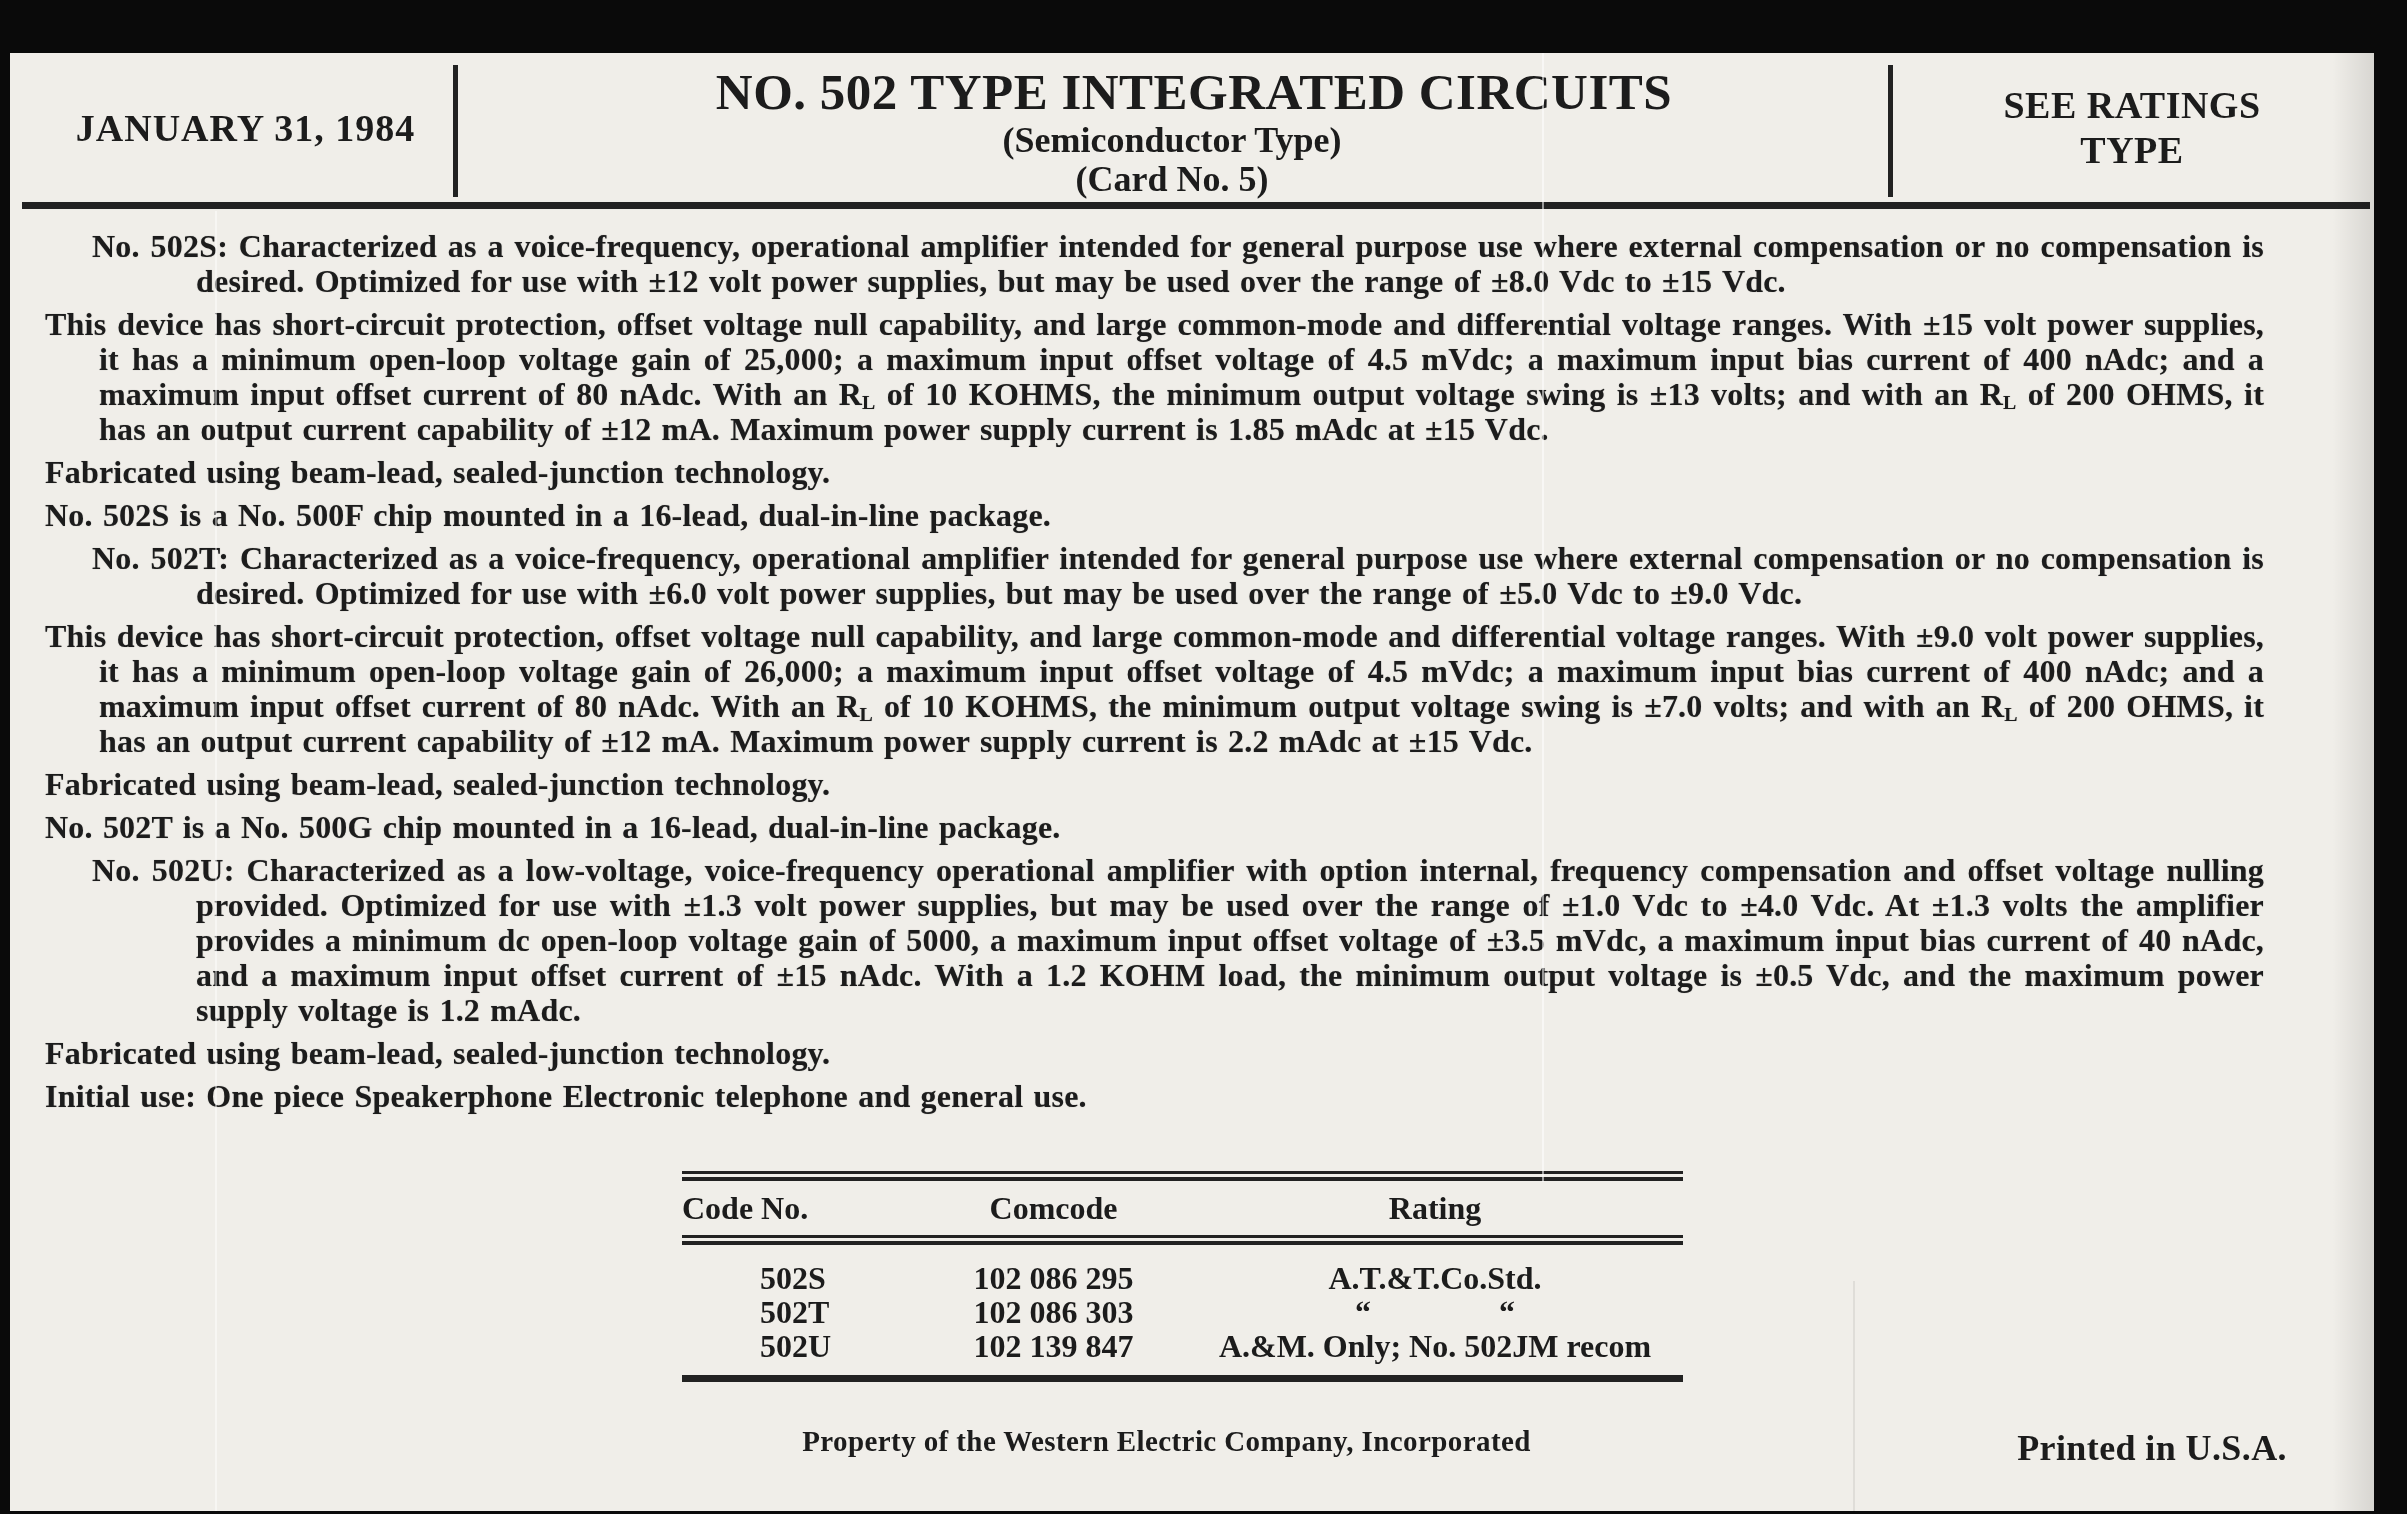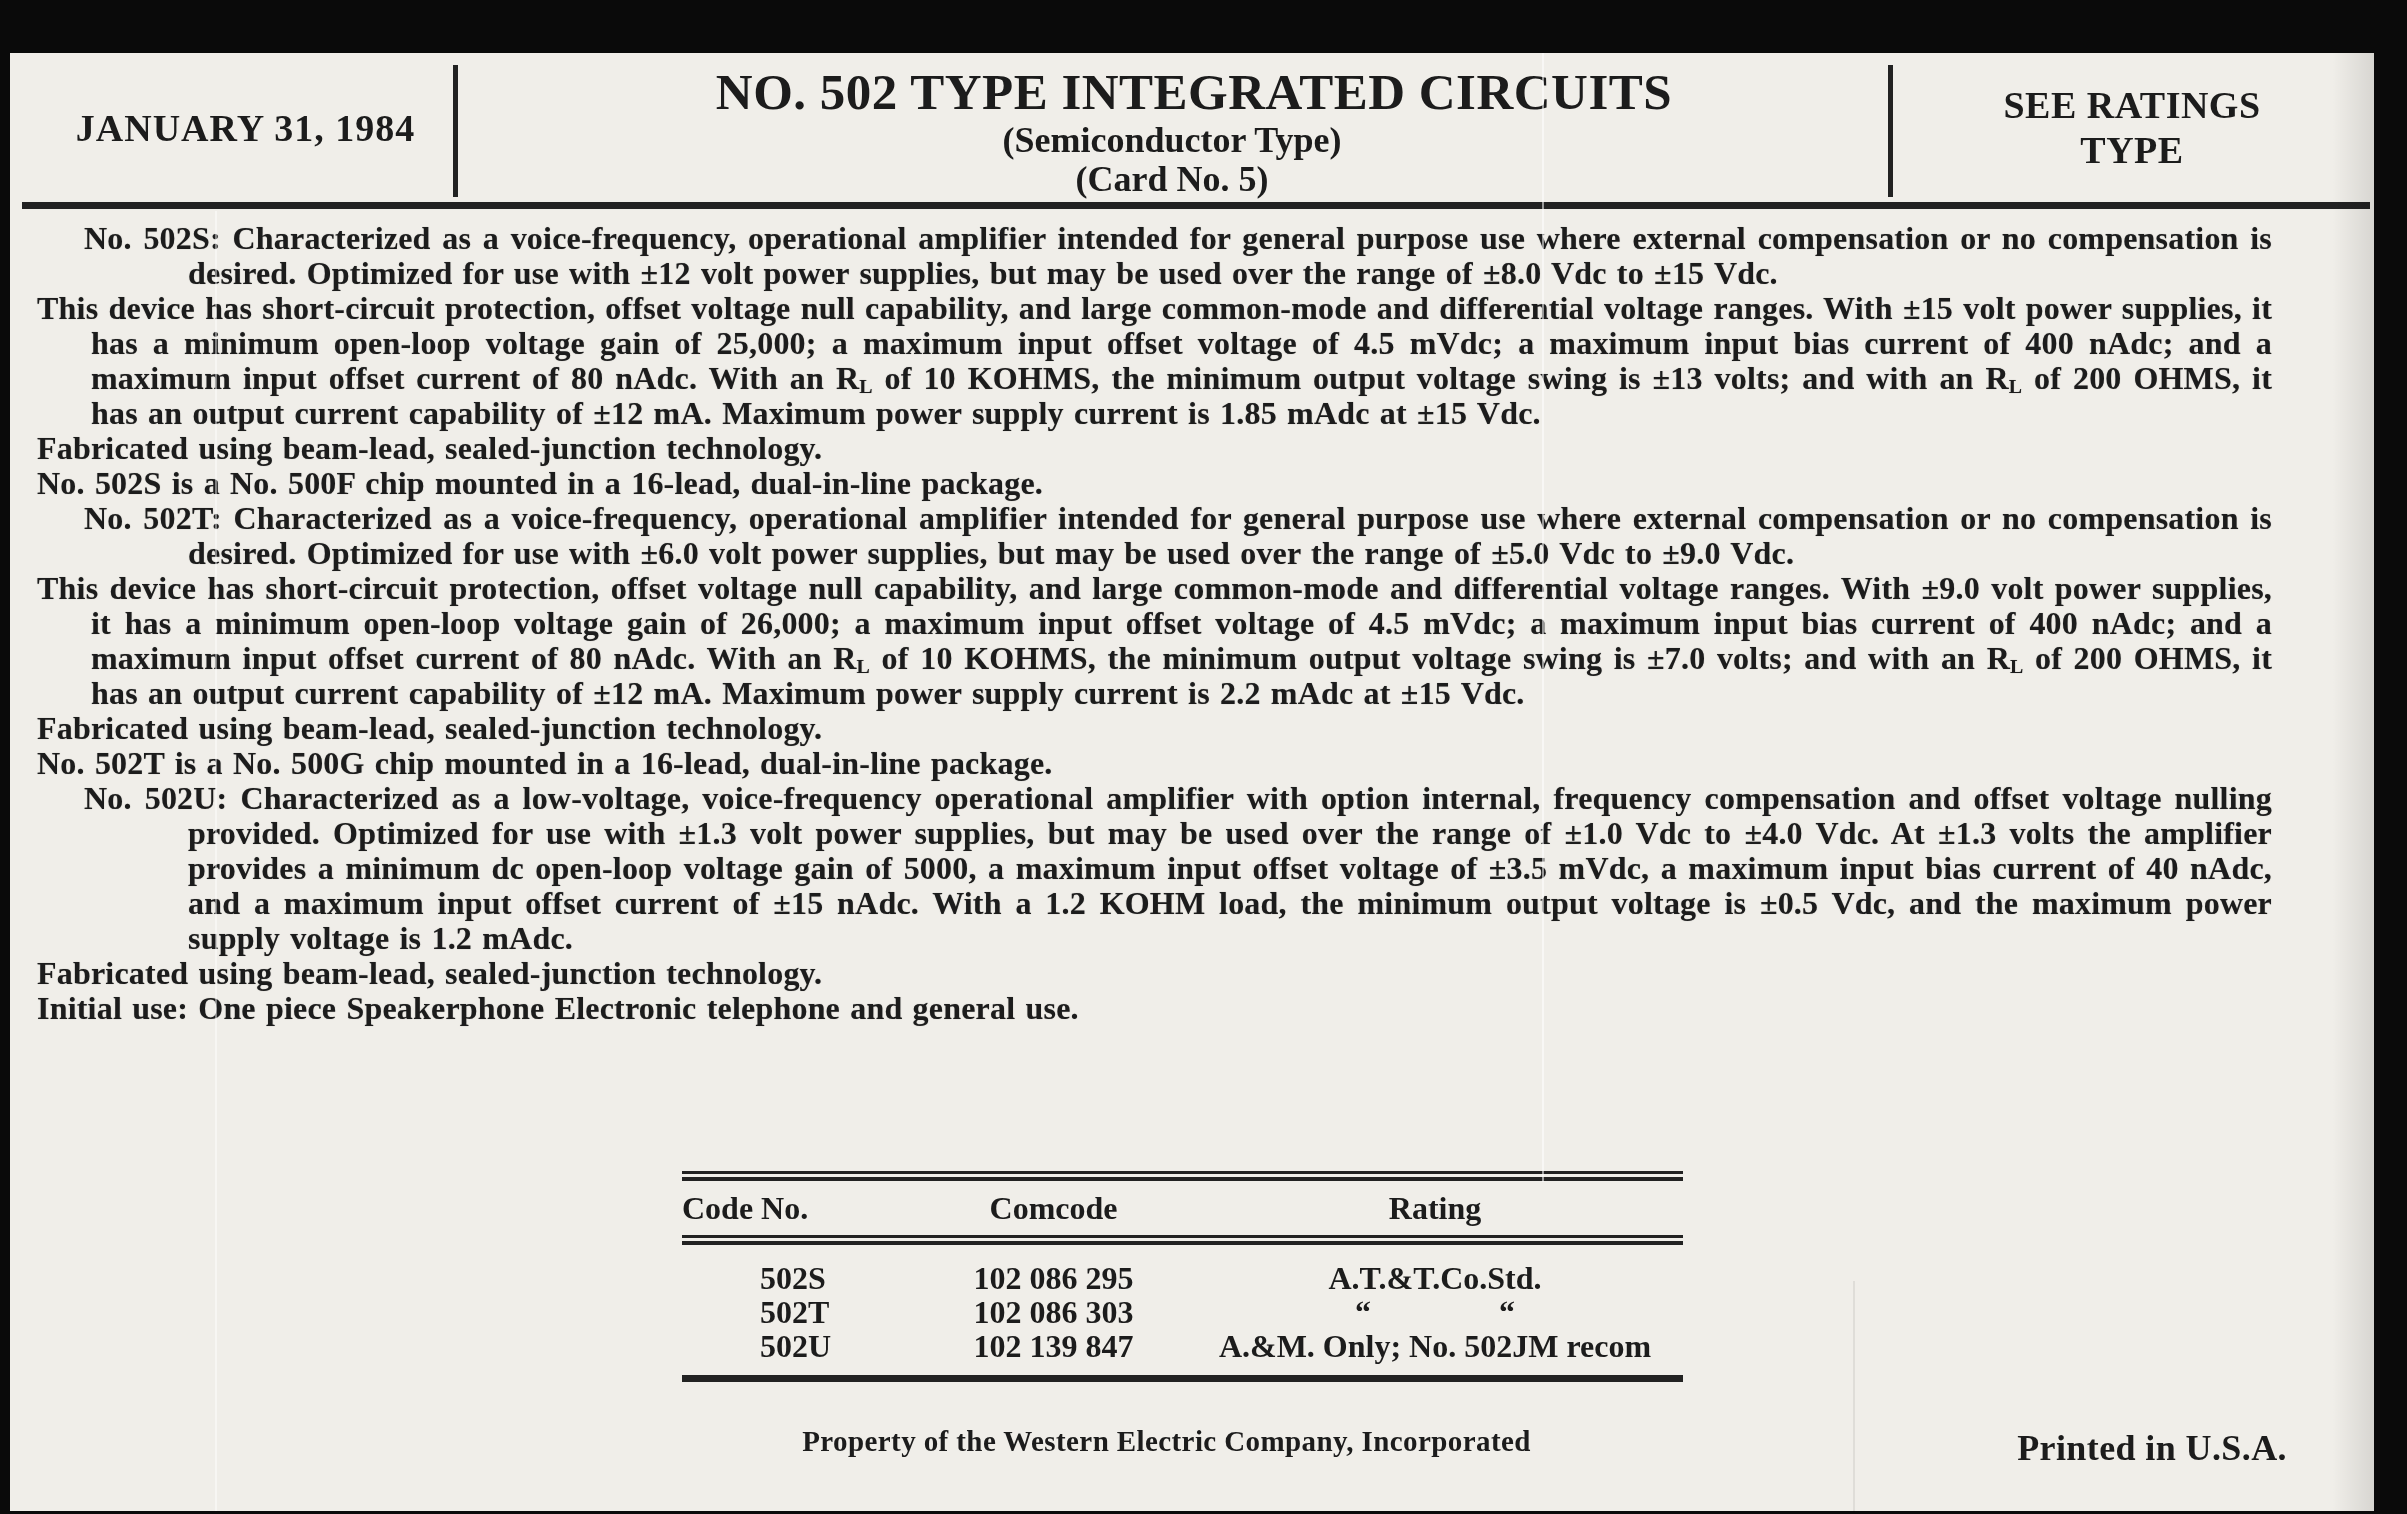--- a/index.html
+++ b/index.html
@@ -62,21 +62,21 @@
     background:var(--rule);
   }
 
   
   .body-text{
     position:absolute; left:0; top:168px; width:2364px;
     font-size:32px; line-height:35px;
     letter-spacing:0.2px; word-spacing:2px;
     text-shadow:0 0 1px rgba(25,25,25,0.35);
   }
-  .para{ margin:0; padding-right:102px; text-align:justify; }
+  .para{ margin:8px; padding-right:102px; text-align:justify; }
   .para.outer{ padding-left:178px; text-indent:-104px; }
   .para.inner{ padding-left:81px; text-indent:-54px; }
   sub{ font-size:0.62em; line-height:0; vertical-align:-0.2em; }
 
   
   .ratings-table{
     position:absolute; left:672px; top:1118px; width:1001px;
     font-size:32px;
   }
   .tbl-rule-double{ height:10px; border-top:3px solid var(--rule); border-bottom:4px solid var(--rule); }

